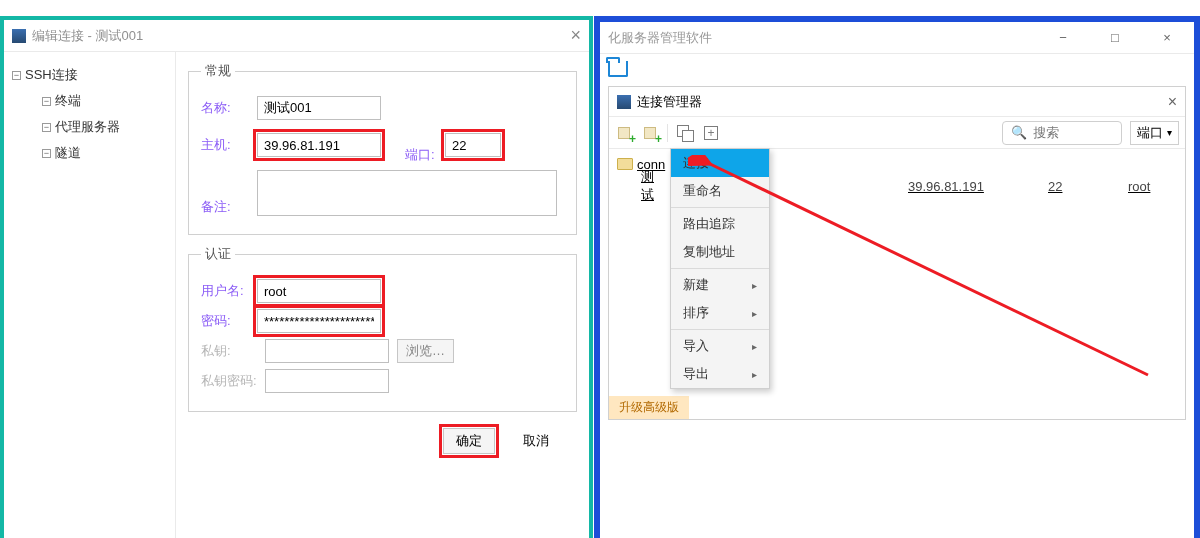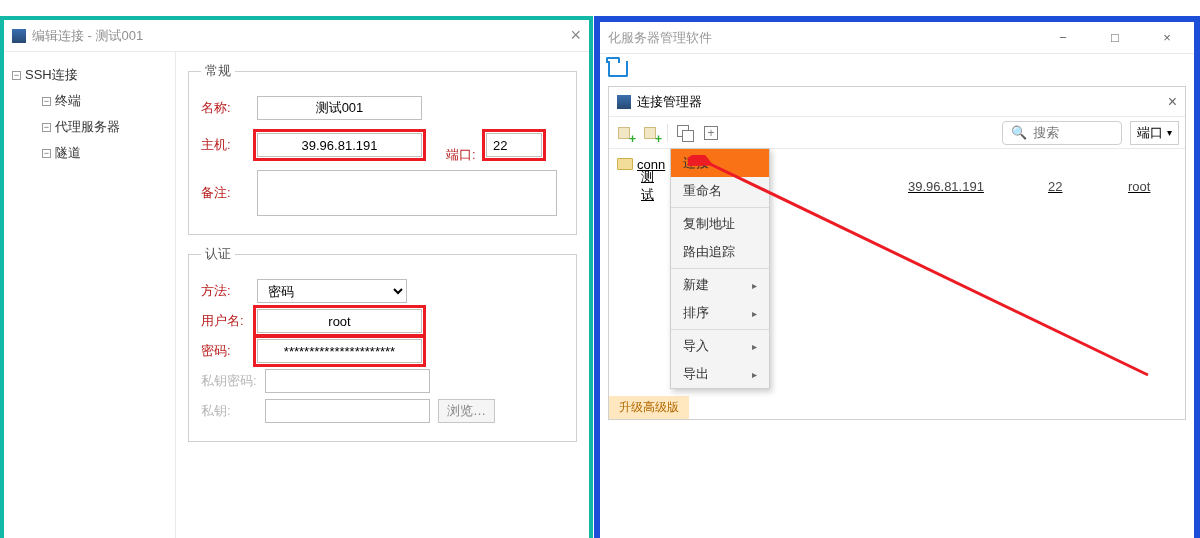--- a/index.html
+++ b/index.html
@@ -20,29 +20,29 @@
   .dialog-body { display: flex; height: calc(100% - 32px); }
   .tree { width: 172px; border-right: 1px solid #eaeaea; padding: 10px 6px; }
   .tree-root, .tree-item { display: flex; align-items: center; gap: 4px; padding: 4px 2px; color: #333; white-space: nowrap; }
   .tree-item { padding-left: 32px; }
   .box { width: 9px; height: 9px; border: 1px solid #9a9a9a; display: inline-flex; align-items: center; justify-content: center; font-size: 9px; line-height: 8px; color: #666; }
 
   .form-area { flex: 1; padding: 10px 12px 8px 12px; overflow: hidden; }
   fieldset { border: 1px solid #d0d0d0; margin: 0 0 10px 0; padding: 10px 12px 12px 12px; }
   legend { color: #555; padding: 0 4px; }
   .row { display: flex; align-items: center; margin: 6px 0; }
-  .lbl { width: 56px; color: #b91c1c; text-align: left; }
+  .lbl { width: 56px; color: #8b5cf6; text-align: left; }
   .lbl.dim { color: #b6b6b6; }
   input.txt, select.sel, textarea.ta {
     border: 1px solid #bfbfbf; padding: 3px 6px; background: #fff; font-size: 13px;
   }
   input.txt { height: 24px; }
   select.sel { height: 24px; width: 150px; }
   textarea.ta { width: 300px; height: 46px; resize: none; }
-  .w150 { width: 165px; text-align: center; }
+  .w150 { width: 124px; }
   .w56 { width: 56px; }
   .gap16 { margin-left: 24px; margin-top: 20px; }
   .red-box { outline: 3px solid #ed1c24; outline-offset: 1px; }
 
   .browse-btn { height: 24px; border: 1px solid #c6c6c6; background: #f5f5f5; padding: 0 8px; margin-left: 8px; color: #888; }
 
   .chk-row { display: flex; align-items: center; gap: 6px; color: #444; }
   .chk { width: 14px; height: 14px; border: 1px solid #9a9a9a; display: inline-flex; align-items: center; justify-content: center; color: #2a5b9e; font-size: 12px; }
 
   .footer { display: flex; justify-content: flex-end; gap: 16px; padding: 6px 16px 0 0; }
@@ -88,21 +88,21 @@
   .folder-row .foldico { width: 16px; height: 12px; background: #f2dd9a; border: 1px solid #cdb04c; border-radius: 1px; margin-right: 4px; }
   .conn-row { padding-left: 26px; gap: 6px; }
   .conn-row .nodeico { width: 14px; height: 12px; background: #5a5a5a; }
   .conn-cells { display: grid; grid-template-columns: 220px 140px 80px 80px; flex: 1; padding-left: 28px; color: #444; }
 
   .upgrade { position: absolute; left: 0; bottom: 0; background: #ffe7c0; color: #b26900; padding: 3px 10px; font-size: 12px; }
 
   
   .ctxmenu { position: absolute; left: 670px; top: 148px; width: 100px; background: #f4f4f4; border: 1px solid #cfcfcf; box-shadow: 2px 3px 6px rgba(0,0,0,.2); z-index: 30; }
   .ctxmenu .mi { padding: 5px 12px; color: #333; display: flex; align-items: center; justify-content: space-between; cursor: pointer; }
-  .ctxmenu .mi.hover { background: #f97316; }
+  .ctxmenu .mi.hover { background: #0ea5e9; }
   .ctxmenu hr { border: none; border-top: 1px solid #dadada; margin: 2px 0; }
   .ctxmenu .arrow { font-size: 10px; color: #666; }
 
   
   .arrow-svg { position: absolute; left: 688px; top: 155px; width: 470px; height: 230px; z-index: 40; pointer-events: none; }
 </style>
 </head>
 <body>
 
 <div class="dialog">
@@ -140,54 +140,52 @@
         <div class="row">
           <span class="lbl">名称:</span>
           <input class="txt w150" value="测试001" style="">
         </div>
         <div class="row">
           <span class="lbl">主机:</span>
           <input class="txt w150 red-box" value="39.96.81.191" style="">
           <span class="lbl gap16" style="width:40px">端口:</span>
           <input class="txt w56 red-box" value="22" style="">
         </div>
-        <div class="row" style="align-items:center">
+        <div class="row" style="align-items:flex-end">
           <span class="lbl">备注:</span>
           <textarea class="ta" style=""></textarea>
         </div>
       </fieldset>
 
       <fieldset>
         <legend>认证</legend>
         <div class="row">
-          <span class="lbl">方法:</span>
-          <select class="sel">
-            <option>密码</option>
-          </select>
-        </div>
-        <div class="row">
           <span class="lbl">用户名:</span>
           <input class="txt w150 red-box" value="root" style="">
         </div>
         <div class="row">
           <span class="lbl">密码:</span>
           <input class="txt w150 red-box" value="**********************" style="">
-        </div>
-        <div class="row">
-          <span class="lbl dim" style="width:64px">私钥密码:</span>
-          <input class="txt w150" disabled="" style="">
         </div>
         <div class="row">
           <span class="lbl dim" style="width:64px">私钥:</span>
           <input class="txt w150" disabled="" style="">
           <button class="browse-btn" disabled="">浏览…</button>
         </div>
+        <div class="row">
+          <span class="lbl dim" style="width:64px">私钥密码:</span>
+          <input class="txt w150" disabled="" style="">
+        </div>
       </fieldset>
 
 
+      <div class="footer">
+        <button class="btn red-box">确定</button>
+        <button class="btn" style="border:none;background:none">取消</button>
+      </div>
     </div>
   </div>
 </div>
 
 <div class="bg-window">
   <div class="bg-titlebar">
     <span>化服务器管理软件</span>
     <div class="winbtns">
       <span class="winbtn">−</span>
       <span class="winbtn">□</span>
@@ -239,22 +237,22 @@
       </div>
       <div class="upgrade">升级高级版</div>
     </div>
   </div>
 </div>
 
 <div class="ctxmenu">
   <div class="mi hover">连接</div>
   <div class="mi">重命名</div>
   <hr>
+  <div class="mi">路由追踪</div>
   <div class="mi">复制地址</div>
-  <div class="mi">路由追踪</div>
   <hr>
   <div class="mi">
       <span>新建</span>
       <span class="arrow">▸</span>
     </div>
   <div class="mi">
       <span>排序</span>
       <span class="arrow">▸</span>
     </div>
   <hr>

